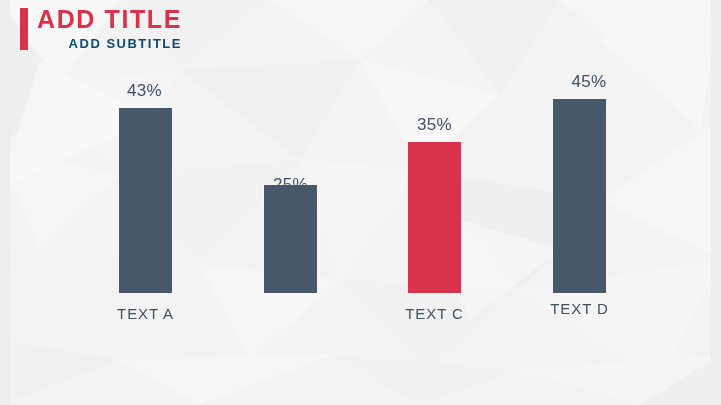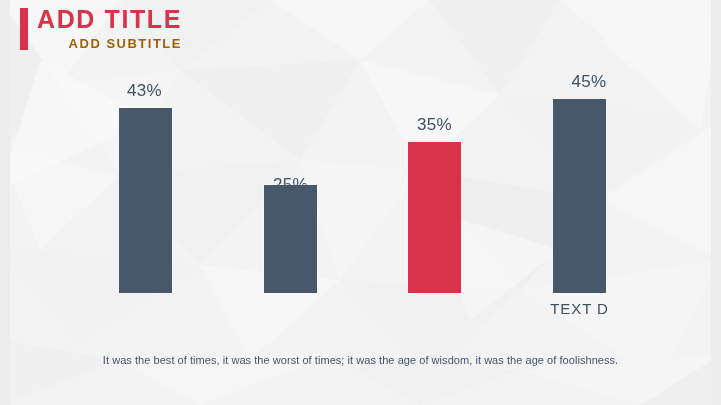--- a/index.html
+++ b/index.html
@@ -52,21 +52,21 @@
     font-size: 25px;
     font-weight: bold;
     color: #d8334a;
     letter-spacing: 1.6px;
     line-height: 25px;
     white-space: nowrap;
   }
   #subtitle {
     font-size: 13px;
     font-weight: bold;
-    color: #a16207;
+    color: #0c4a6e;
     letter-spacing: 1.5px;
     line-height: 15px;
     margin-top: 4px;
     white-space: nowrap;
   }
 
   
   #chart {
     position: absolute;
     left: 0;
@@ -158,31 +158,32 @@
     <div id="header-text">
       <div id="title">ADD TITLE</div>
       <div id="subtitle">ADD SUBTITLE</div>
     </div>
   </div>
 
   <div id="chart">
       <div class="bar-group" style="left: 119px; top: 0px; height: 405px; width: 51px;">
         <div class="bar-value" style="top: 81px;">43%</div>
         <div class="bar-rect" style="top: 108px; height: 185px; background: rgb(70, 88, 106);"></div>
+        <div class="bar-label" style="top: 305px;">TEXT A</div>
       </div>
       <div class="bar-group" style="left: 264px; top: 0px; height: 405px; width: 53px;">
         <div class="bar-value" style="top: 175px;">25%</div>
         <div class="bar-rect" style="top: 185px; height: 108px; background: rgb(70, 88, 106);"></div>
       </div>
       <div class="bar-group" style="left: 408px; top: 0px; height: 405px; width: 53px;">
         <div class="bar-value" style="top: 115px; text-align: center;">35%</div>
         <div class="bar-rect" style="top: 142px; height: 151px; background: rgb(216, 51, 74);"></div>
+        <div class="bar-label" style="top: 305px;">TEXT C</div>
       </div>
       <div class="bar-group" style="left: 553px; top: 0px; height: 405px; width: 72px;">
         <div class="bar-value" style="top: 72px;">45%</div>
         <div class="bar-rect" style="top: 99px; height: 194px; background: rgb(70, 88, 106);"></div>
         <div class="bar-label" style="top: 300px;">TEXT D</div>
       </div>
     </div>
 
-  <div id="caption">It was the best of times, it was the worst of times; it was the age of wisdom, it was the age of foolishness.</div>
 
 </div>
 
 </body></html>

